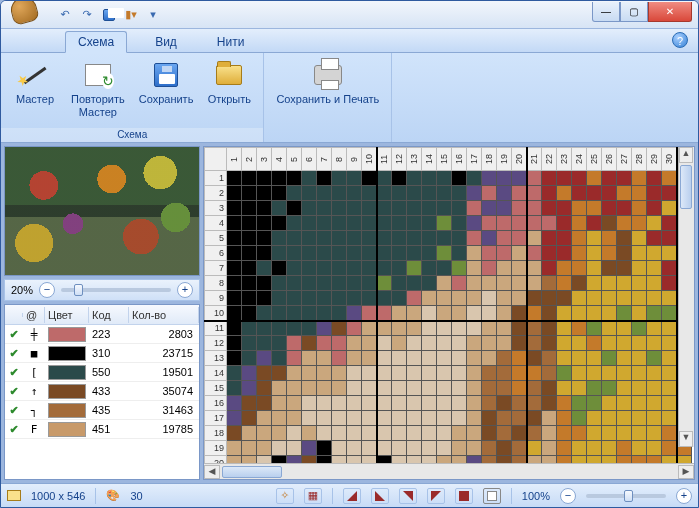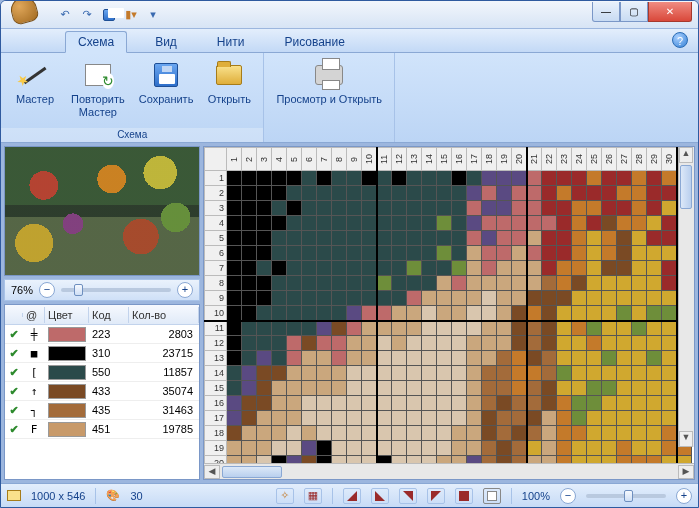--- a/index.html
+++ b/index.html
@@ -111,21 +111,20 @@
       <div class="winbtn min">—</div>
       <div class="winbtn">▢</div>
       <div class="winbtn close">✕</div>
     </div>
   </div>
 
   <div class="tabs">
     <div class="tab active">Схема</div>
     <div class="tab">Вид</div>
     <div class="tab">Нити</div>
-    <div class="tab">Рисование</div>
     <div class="help">?</div>
   </div>
 
   <div class="ribbon">
     <div class="group">
       <div class="grow">
         <div class="rbtn">
           <div class="ico">
               <div class="wand"></div>
             </div>
@@ -152,33 +151,33 @@
         </div>
       </div>
       <div class="gname">Схема</div>
     </div>
     <div class="group">
       <div class="grow">
         <div class="rbtn" style="min-width:100px">
           <div class="ico">
               <div class="printer"></div>
             </div>
-          <span>Просмотр и Открыть</span>
+          <span>Сохранить и Печать</span>
         </div>
       </div>
     </div>
   </div>
 
   <div class="main">
     <div class="left">
       <div class="preview">
         <div class="preview-img"></div>
       </div>
       <div class="zoombar">
-        <span>76%</span>
+        <span>20%</span>
         <div class="zbtn">−</div>
         <div class="slider">
             <div class="thumb" style="left:12%"></div>
           </div>
         <div class="zbtn">+</div>
       </div>
       <div class="table">
         <div class="thead">
           <div></div>
           <div>@</div>
@@ -205,21 +204,21 @@
               <div>310</div>
               <div class="count">23715</div>
             </div>
             <div class="trow">
               <div class="chk">✔</div>
               <div class="sym">[</div>
               <div>
                 <div class="swatch" style="background:#2b4a4a"></div>
               </div>
               <div>550</div>
-              <div class="count">11857</div>
+              <div class="count">19501</div>
             </div>
             <div class="trow">
               <div class="chk">✔</div>
               <div class="sym">↑</div>
               <div>
                 <div class="swatch" style="background:#7a4a24"></div>
               </div>
               <div>433</div>
               <div class="count">35074</div>
             </div>

